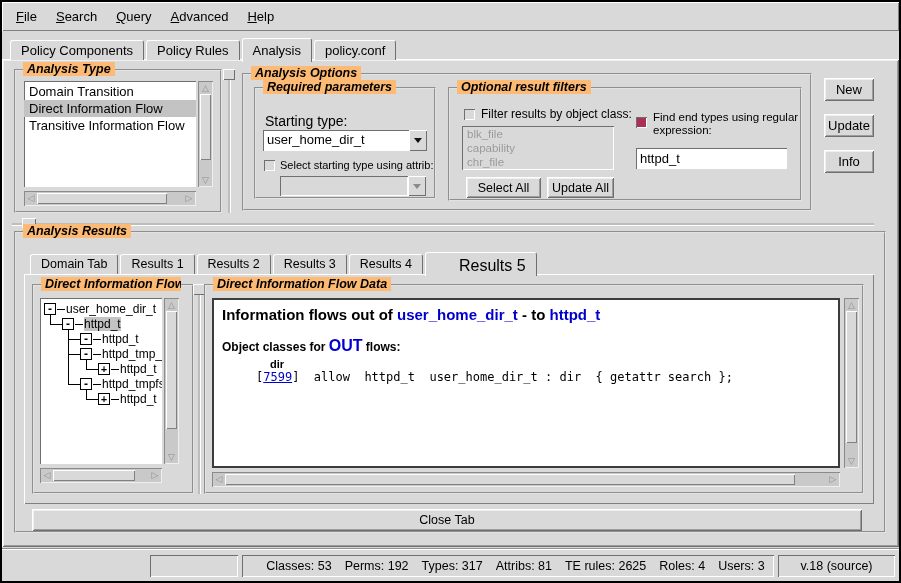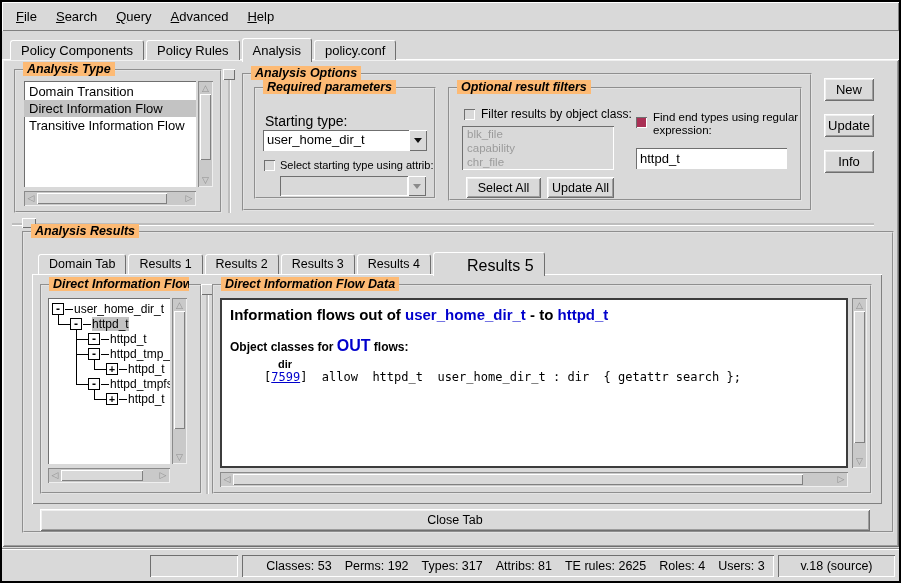--- a/index.html
+++ b/index.html
@@ -172,21 +172,21 @@
       </div>
     </div>
 
     <div class="btn" style="position:absolute;left:822px;top:19px;width:50px;height:23px;">New</div>
     <div class="btn" style="position:absolute;left:822px;top:55px;width:50px;height:23px;">Update</div>
     <div class="btn" style="position:absolute;left:822px;top:91px;width:50px;height:23px;">Info</div>
 
     <div class="sash-line-h" style="left:10px;top:164px;width:862px;"></div>
     <div class="sash-handle" style="left:20px;top:159px;width:14px;height:10px;"></div>
 
-    <div class="labelframe" style="left:20px;top:172px;width:872px;height:302px;">
+    <div class="labelframe" style="left:12px;top:172px;width:872px;height:302px;">
       <span class="lf-title">Analysis Results</span>
 
       <div class="tabs" style="left:14px;top:18px;height:23px;">
         <div class="tab" style="font-size:12.5px;">Domain Tab</div>
         <div class="tab" style="font-size:12.5px;">Results 1</div>
         <div class="tab" style="font-size:12.5px;">Results 2</div>
         <div class="tab" style="font-size:12.5px;">Results 3</div>
         <div class="tab" style="font-size:12.5px;">Results 4</div>
         <div class="tab tab--active" style="font-size:16px;padding-left:33px;">Results 5</div>
       </div>

